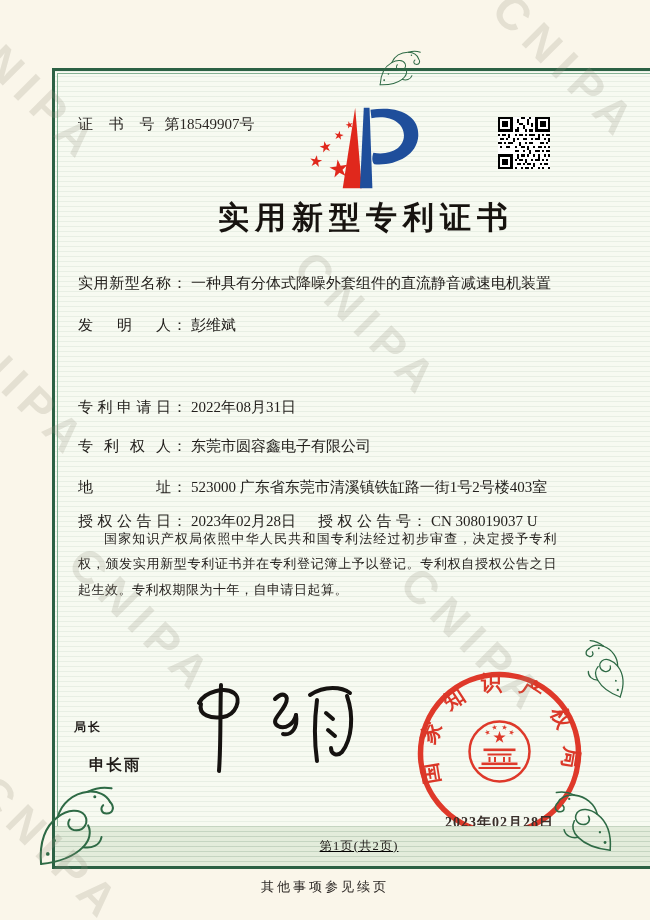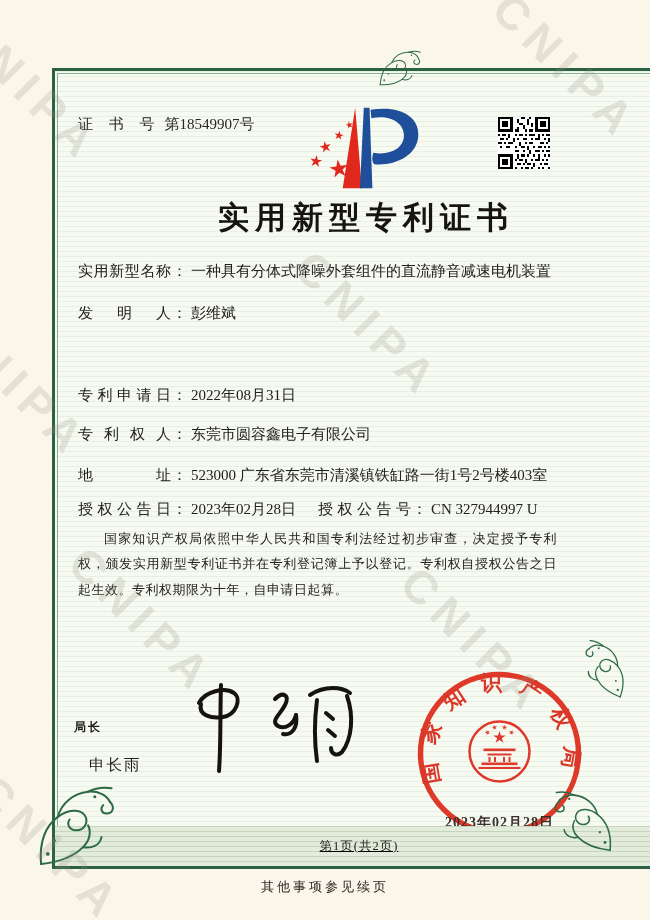--- a/index.html
+++ b/index.html
@@ -30,34 +30,34 @@
   .logo{position:absolute;left:50%;top:33px;transform:translateX(-50%);}
   .qr{position:absolute;left:443px;top:46px;}
   .title{
     position:absolute;left:0;right:0;top:126px;text-align:center;
     font-size:31px;font-weight:700;letter-spacing:6px;color:#17130f;padding-left:14px;
   }
   
   .row{position:absolute;left:23px;right:14px;font-size:15px;color:#23201d;white-space:nowrap;}
   .flabel{
     display:inline-block;width:93px;vertical-align:bottom;
-    text-align:justify;text-align-last:justify;
+    text-align:justify;text-align-last:justify;margin-top:12px;
   }
   .colon{display:inline-block;margin:0 4px 0 1px;}
   .pair2{margin-left:22px;}
   
   .bodytext{
     position:absolute;left:23px;top:455px;width:486px;
     font-size:13px;line-height:1.95;letter-spacing:0.5px;
     color:#26221f;text-align:justify;
   }
   .bodytext p{margin:0 7px 6px 0;text-indent:2em;}
   
   .sig-role{position:absolute;left:19px;top:648px;font-size:12px;font-weight:600;color:#211d1a;letter-spacing:2px;font-family:"Liberation Sans","DejaVu Sans",sans-serif;}
-  .sig-name{position:absolute;left:34px;top:684px;font-size:15.5px;font-weight:400;color:#211d1a;letter-spacing:2px;font-family:"Liberation Sans","DejaVu Sans",sans-serif;}
+  .sig-name{position:absolute;left:34px;top:684px;font-size:15.5px;font-weight:700;color:#211d1a;letter-spacing:2px;font-family:"Liberation Sans","DejaVu Sans",sans-serif;}
   .sig-script{position:absolute;left:128px;top:600px;}
   
   .seal{position:absolute;left:352px;top:590px;opacity:.93;}
   
   .footer-strip{
     position:absolute;left:0;right:0;bottom:0;height:40px;
     background-color:#e3ecdb;
     background-image:repeating-linear-gradient(180deg,rgba(90,130,100,0.22) 0 1px,transparent 1px 5px);
     display:flex;align-items:center;justify-content:center;text-decoration:underline;
   }
@@ -232,21 +232,21 @@
   <div class="row" style="top:315px">
     <span class="flabel">专利申请日</span><span class="colon">：</span><span class="fvalue">2022年08月31日</span>
   </div>
   <div class="row" style="top:354px">
     <span class="flabel">专利权人</span><span class="colon">：</span><span class="fvalue">东莞市圆容鑫电子有限公司</span>
   </div>
   <div class="row" style="top:395px">
     <span class="flabel">地址</span><span class="colon">：</span><span class="fvalue">523000 广东省东莞市清溪镇铁缸路一街1号2号楼403室</span>
   </div>
   <div class="row" style="top:429px">
-    <span class="flabel">授权公告日</span><span class="colon">：</span><span class="fvalue">2023年02月28日</span><span class="flabel pair2">授权公告号</span><span class="colon">：</span><span class="fvalue">CN 327944997 U</span>
+    <span class="flabel">授权公告日</span><span class="colon">：</span><span class="fvalue">2023年02月28日</span><span class="flabel pair2">授权公告号</span><span class="colon">：</span><span class="fvalue">CN 308019037 U</span>
   </div>
 
   <div class="bodytext">
     <p>国家知识产权局依照中华人民共和国专利法经过初步审查，决定授予专利权，颁发实用新型专利证书并在专利登记簿上予以登记。专利权自授权公告之日起生效。专利权期限为十年，自申请日起算。</p>
   </div>
 
   <div class="sig-role">局长</div>
   <div class="sig-name">申长雨</div>
   <svg class="sig-script" width="185" height="110" viewBox="0 0 185 110">
     <g fill="none" stroke="#151210" stroke-width="4" stroke-linecap="round" stroke-linejoin="round">

